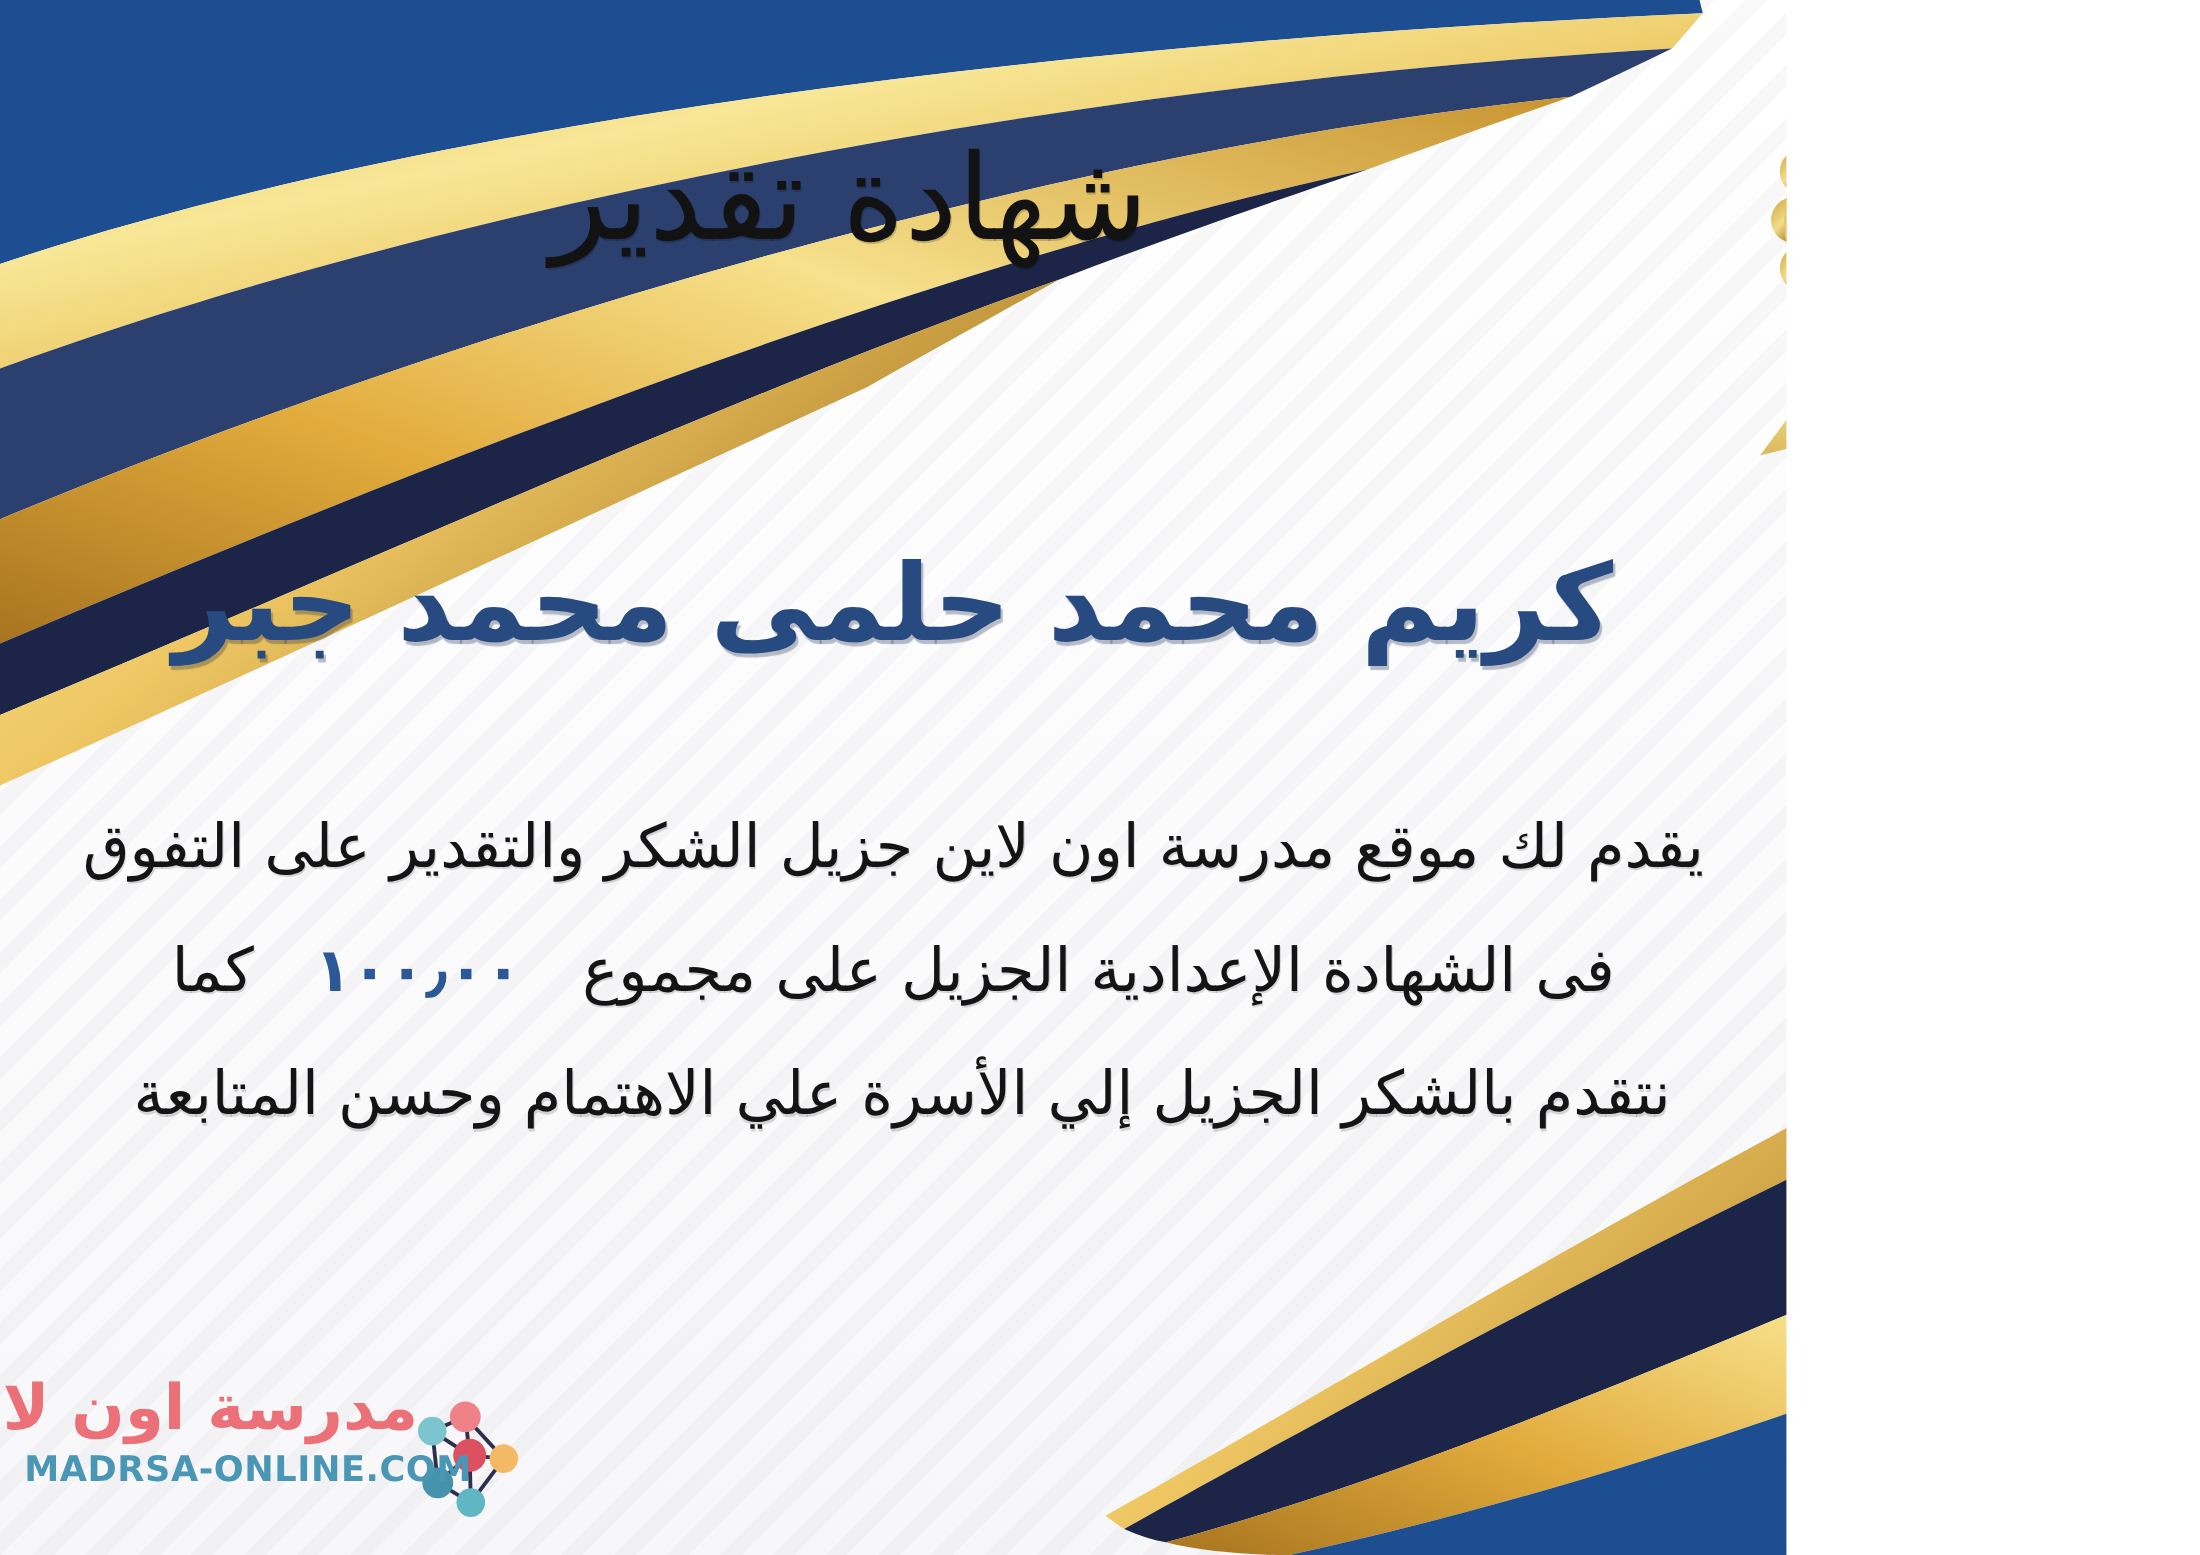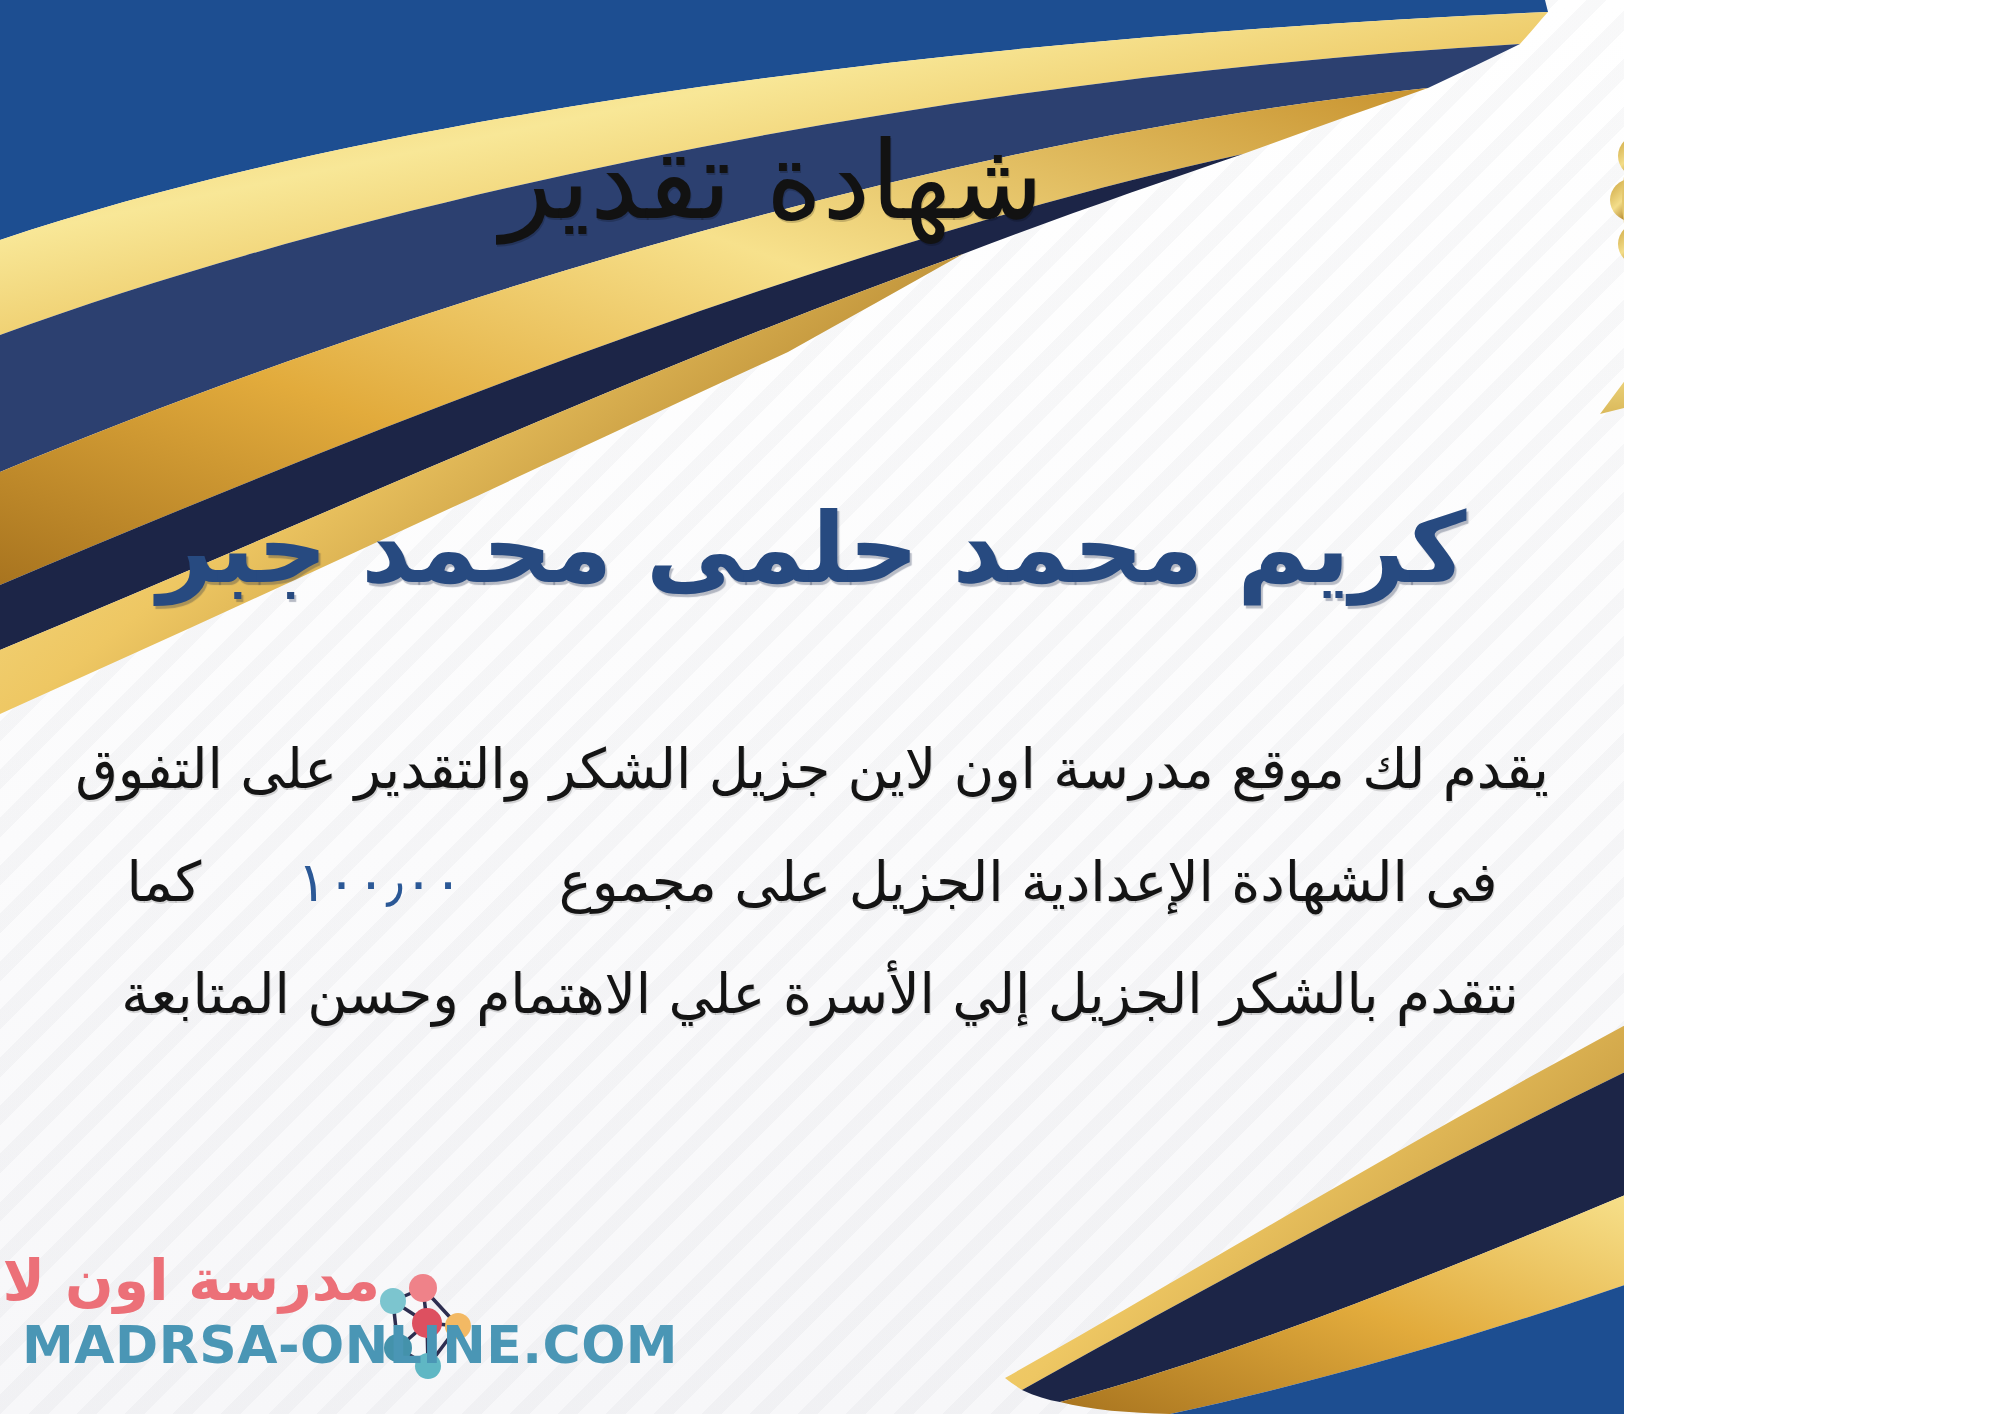--- a/index.html
+++ b/index.html
@@ -23,32 +23,32 @@
   }
   .body-line{
     font-size:55px;font-weight:500;color:#141414;line-height:1.5;
     text-shadow:1px 2px 0 rgba(0,0,0,0.14);
   }
   .line1{top:728px;}
   .line2{top:841px;}
   .line3{top:953px;padding-left:16px;}
   .closing{top:1136px;}
   .score{
-    color:#2b5896;font-weight:400;display:inline-block;margin:0 96px;
+    color:#2b5896;font-weight:700;display:inline-block;margin:0 55px;
     text-shadow:none;
   }
   .closing .gap{display:inline-block;width:26px;}
   .brand{
     position:absolute;left:22px;top:1252px;width:358px;z-index:2;text-align:center;line-height:1;
   }
   .brand-ar{
     font-size:57px;font-weight:700;color:#ec7078;direction:rtl;white-space:nowrap;
   }
   .brand-url{
-    font-size:52px;font-weight:700;color:#4a96b5;letter-spacing:0.5px;margin-top:10px;white-space:nowrap;text-align:right;
+    font-size:32px;font-weight:700;color:#4a96b5;letter-spacing:0.5px;margin-top:10px;white-space:nowrap;text-align:right;
   }
 </style>
 </head>
 <body>
 
 <div id="canvas">
 
   <svg class="deco-svg" viewBox="0 0 2000 1414" width="2000" height="1414" aria-hidden="true">
     <defs>
       <linearGradient id="goldA" x1="0%" y1="0%" x2="100%" y2="100%">

